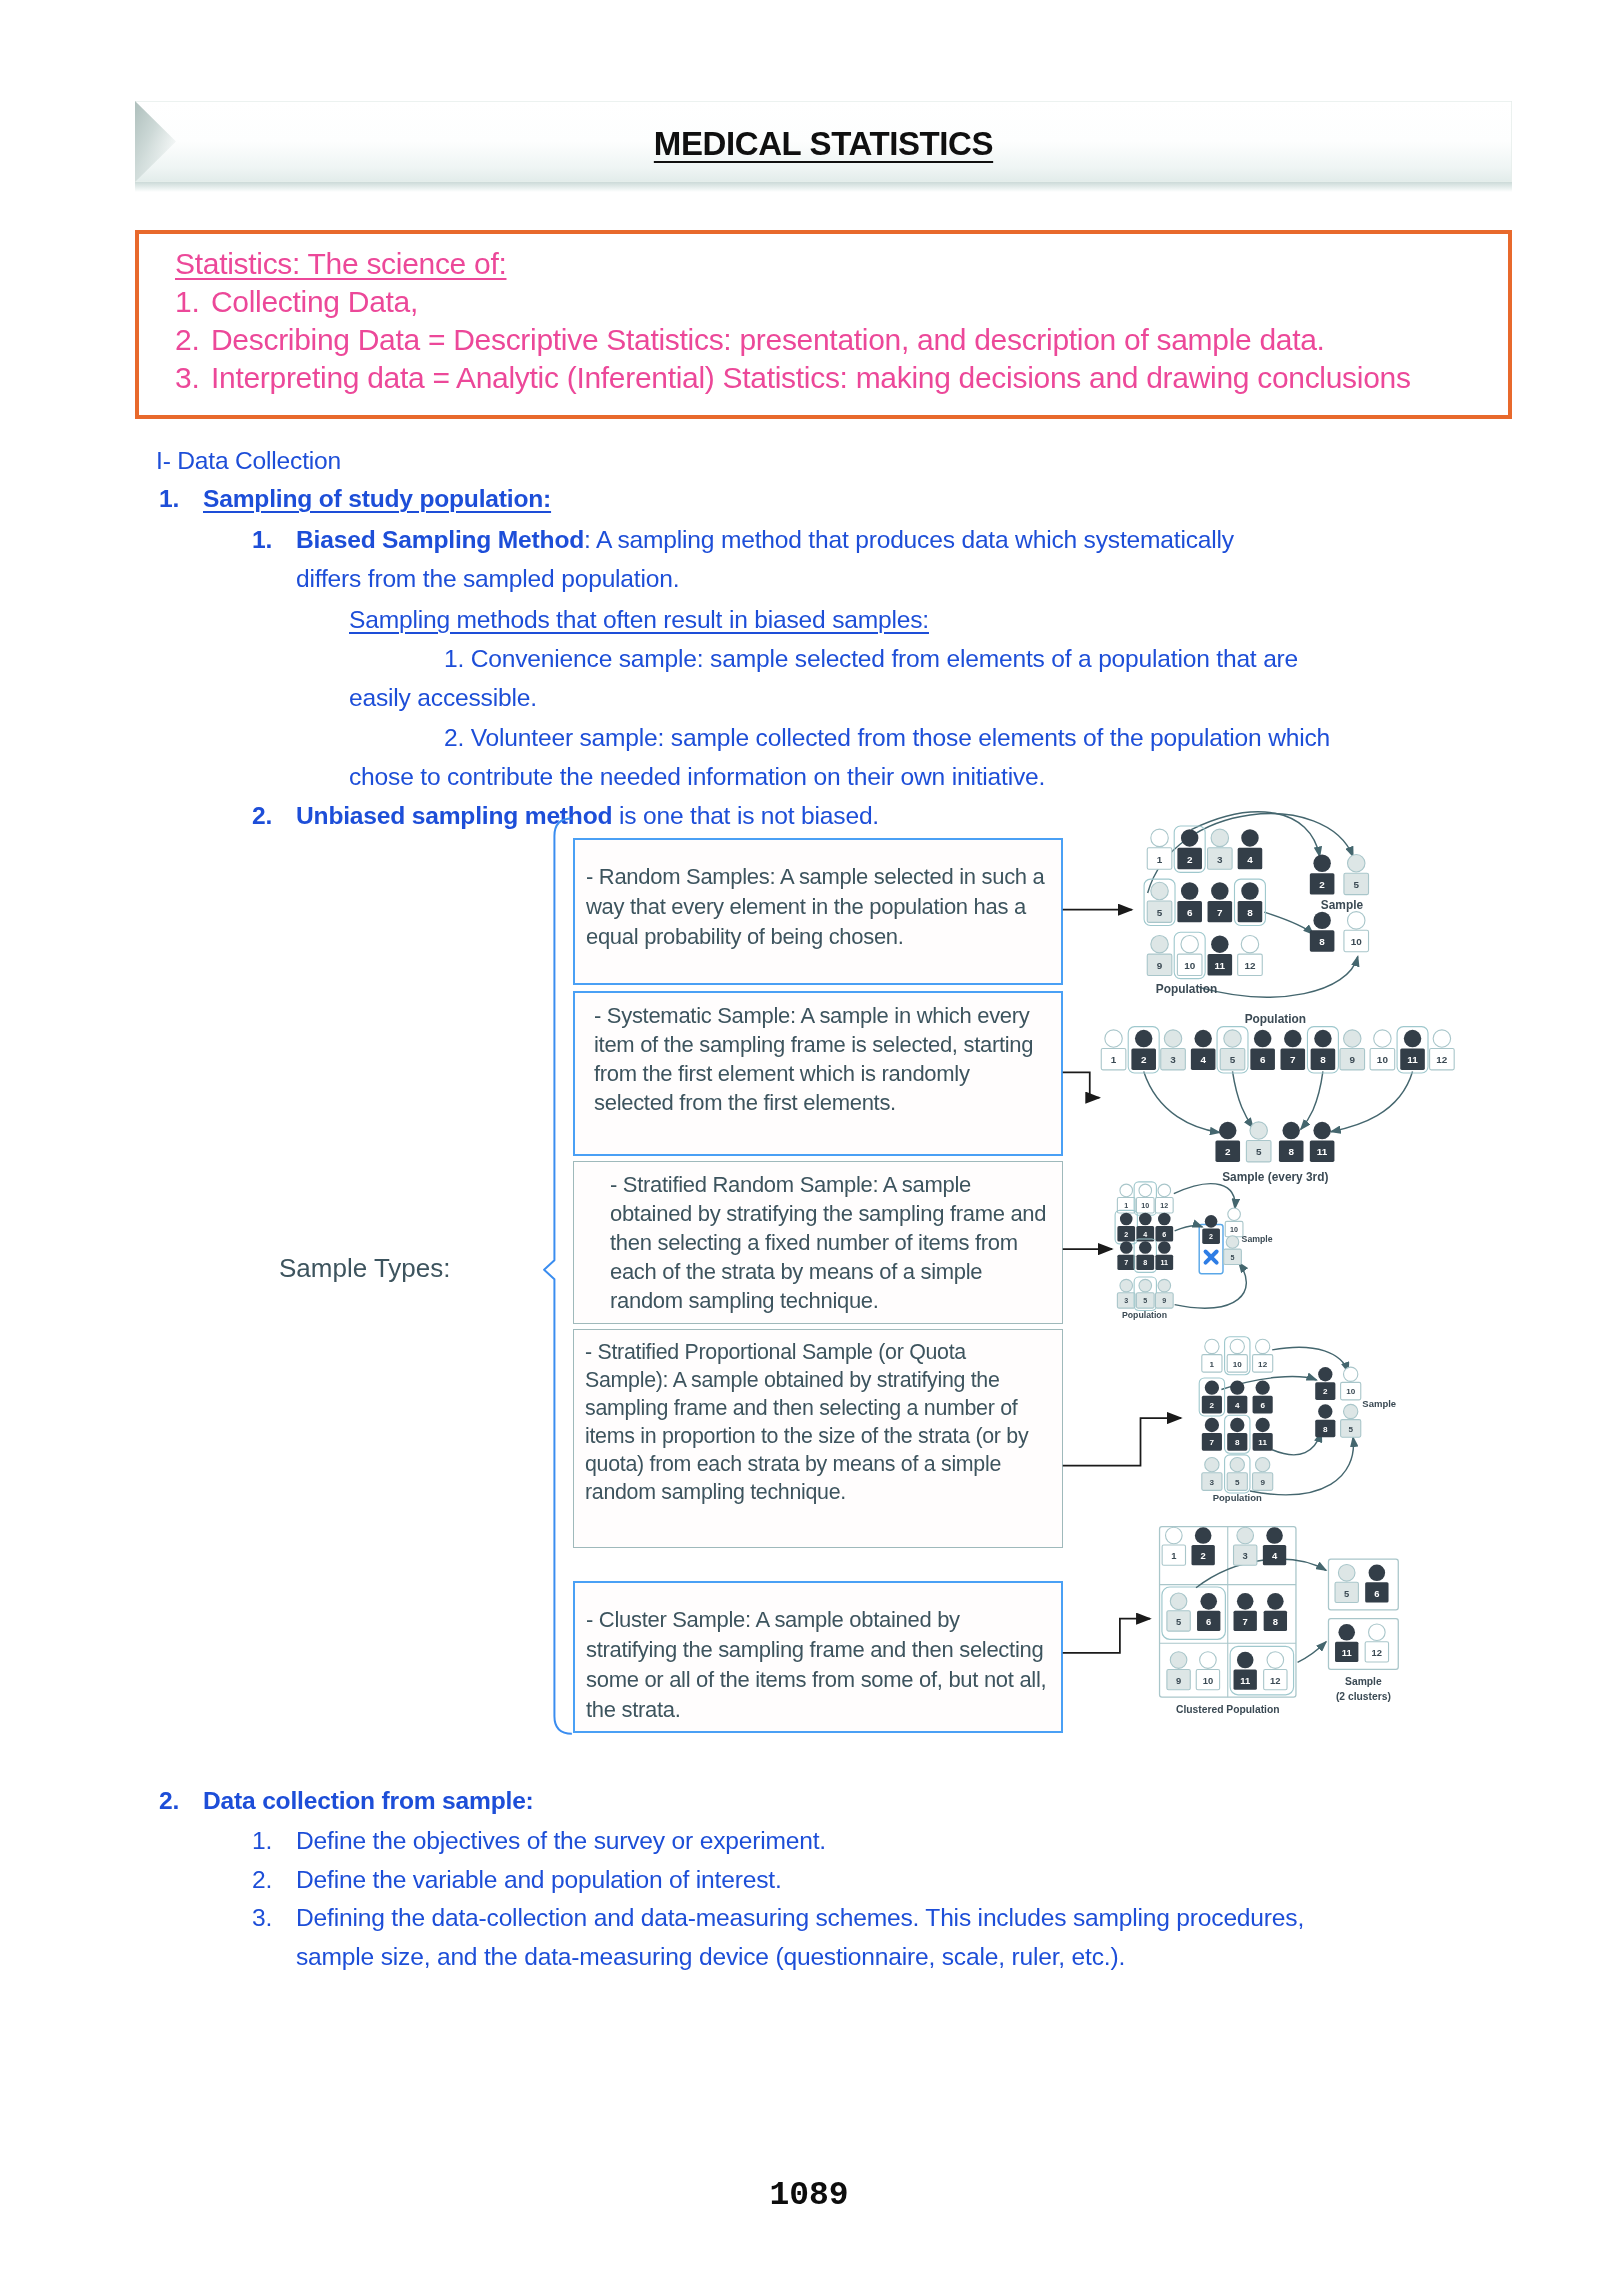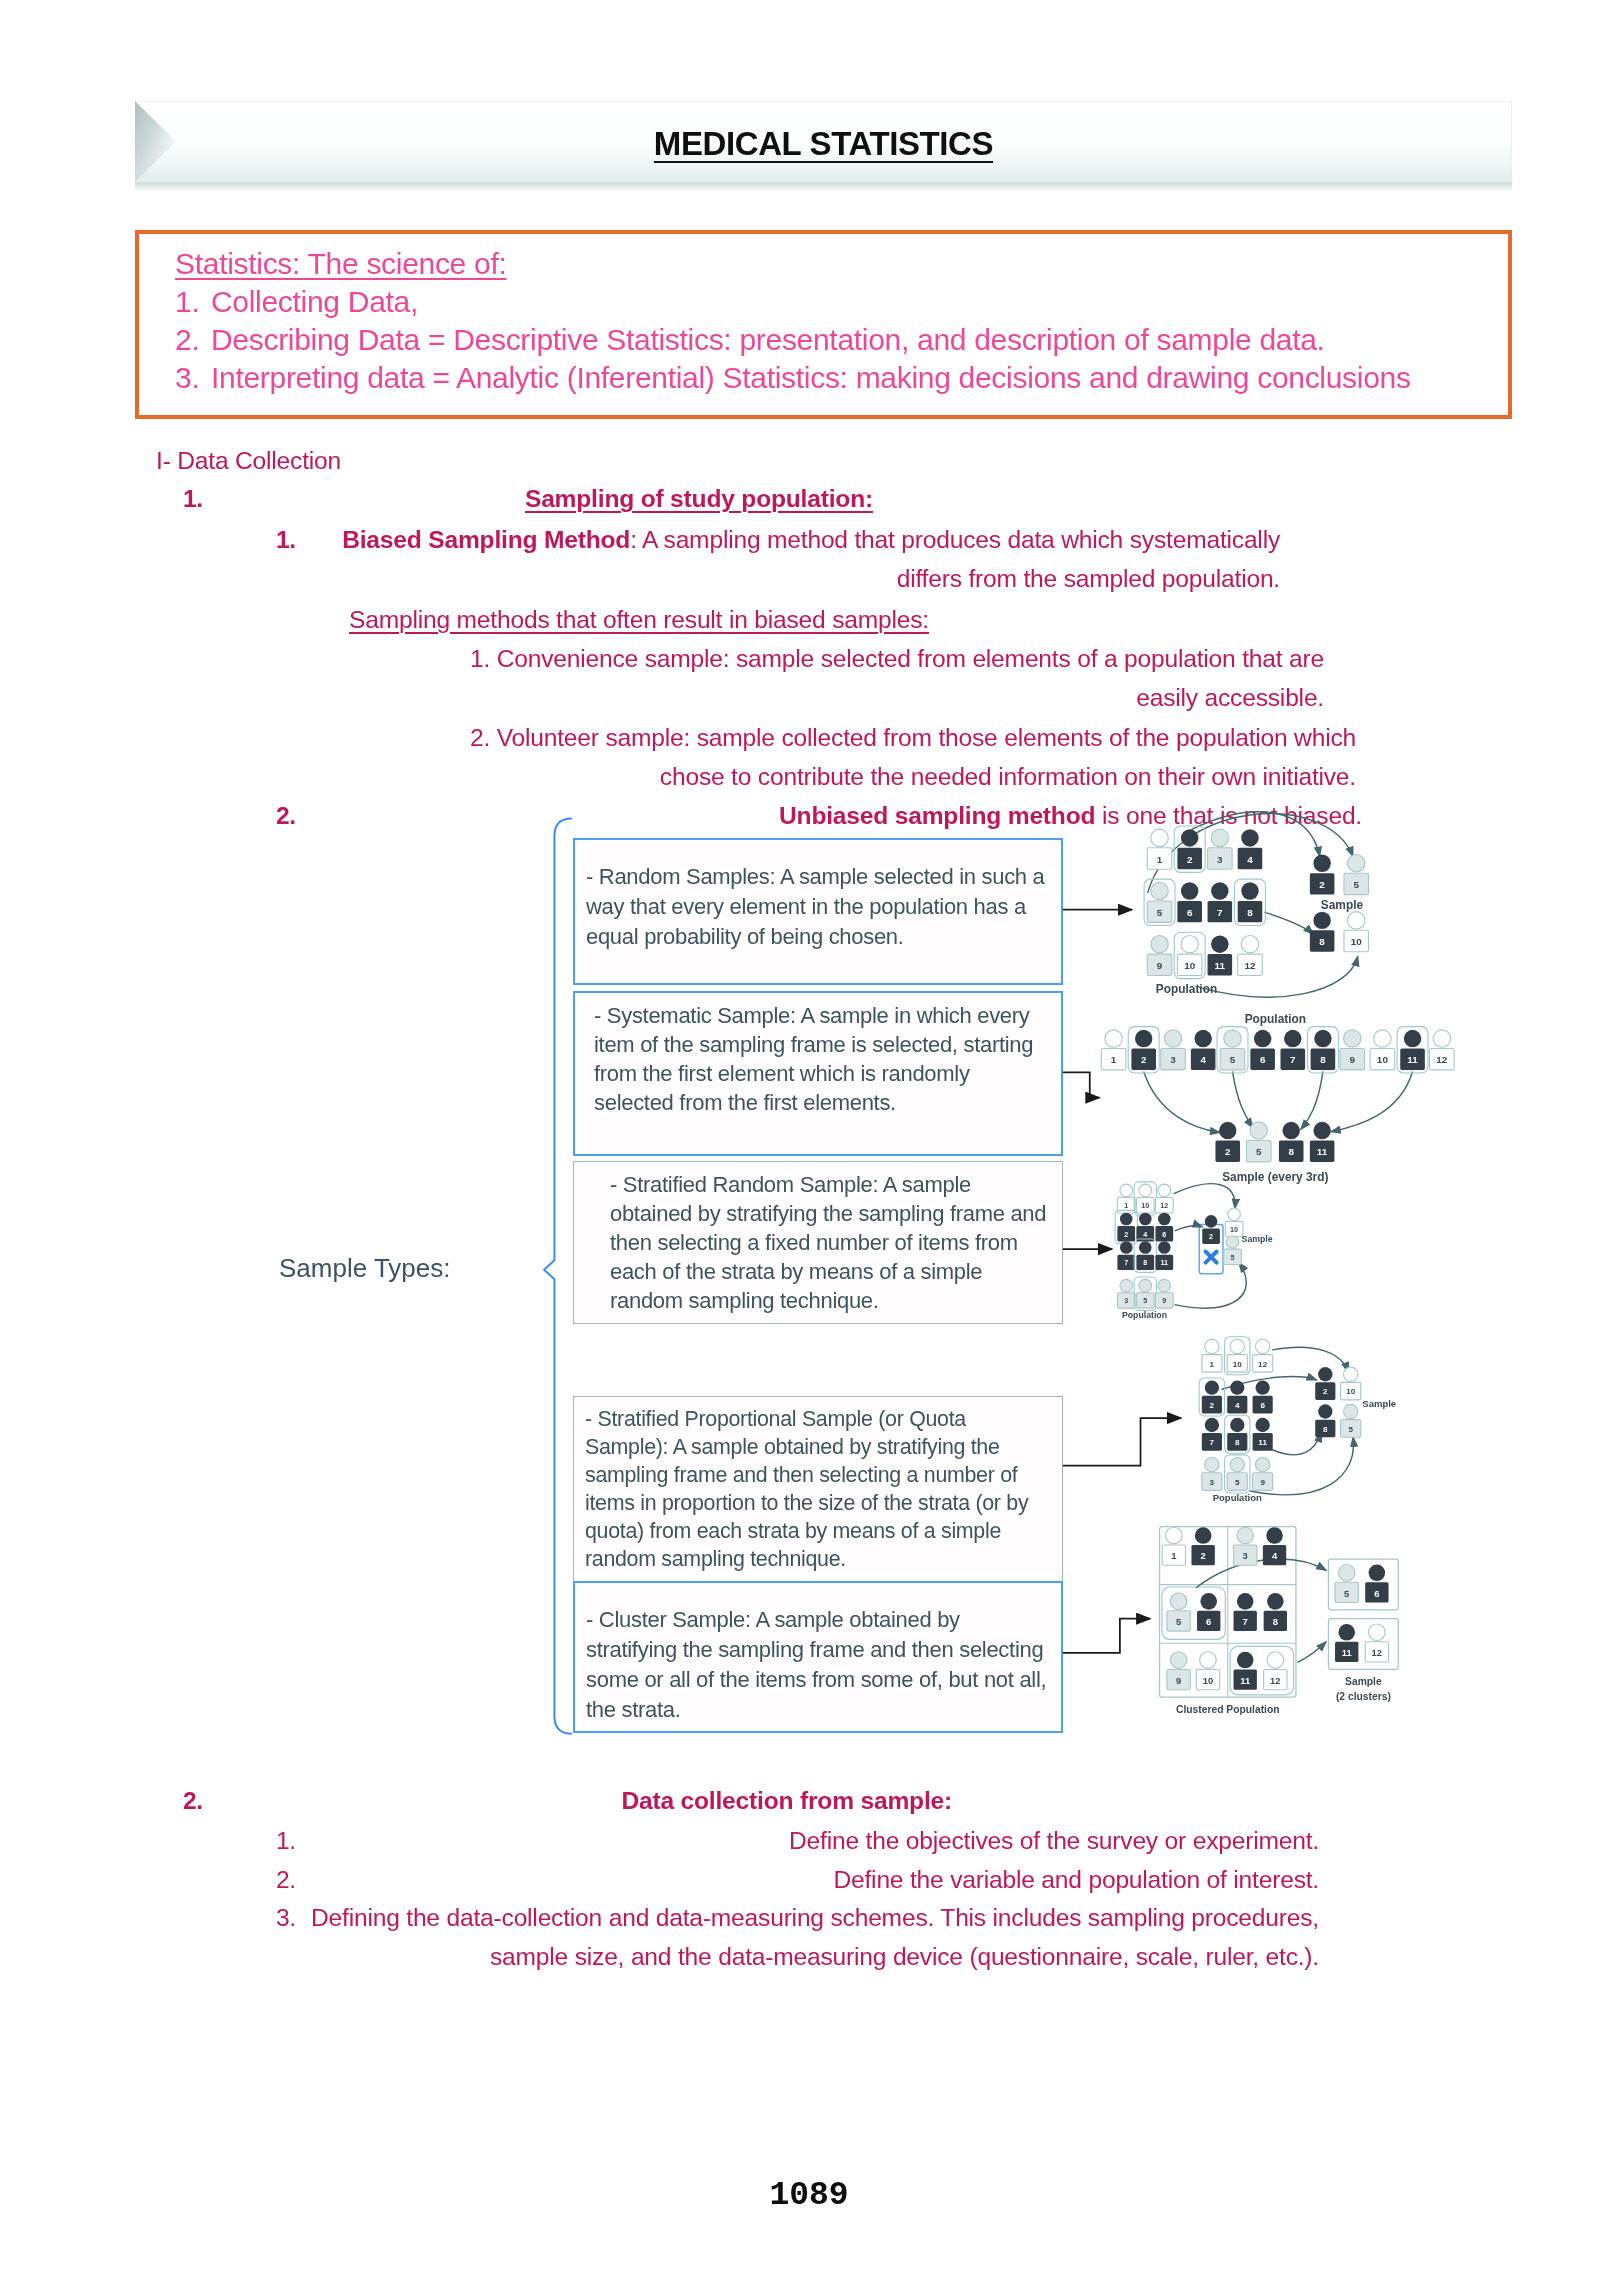--- a/index.html
+++ b/index.html
@@ -17,35 +17,35 @@
   .banner h1{margin:0;height:65px;line-height:86px;text-align:center;
           font-size:33px;font-weight:800;letter-spacing:-0.4px;color:#101010;
           text-decoration:underline;text-decoration-thickness:2.4px;text-underline-offset:5.6px;}
   
   .orange-box{position:absolute;left:135px;top:230px;width:1377px;height:189px;
           box-sizing:border-box;border:4px solid #e8692c;padding:11px 36px;color:#ec4899;
           font-size:30px;letter-spacing:-0.3px;line-height:38px;}
   .orange-box .head{text-decoration:underline;text-decoration-thickness:2px;text-underline-offset:4px;}
   .orow{display:grid;grid-template-columns:36px 1fr;}
   
-  .t{color:#be185d;font-size:24.6px;letter-spacing:-0.2px;line-height:39px;text-align:right;}
+  .t{color:#1d4ed8;font-size:24.6px;letter-spacing:-0.2px;line-height:39px;}
   .abs{position:absolute;}
   .li{display:grid;grid-template-columns:44px 1fr;}
   .b{font-weight:700;}
   .u{text-decoration:underline;text-decoration-thickness:2px;text-underline-offset:4px;}
   .hang{text-indent:95px;}
   
   .sbox{position:absolute;left:573px;width:490px;box-sizing:border-box;background:#fffdfd;
         color:#3d545e;font-size:22px;letter-spacing:-0.3px;line-height:29px;padding:8px 11px;}
   .sbox.blue{border:2.4px solid #4aa0f5;}
   .sbox.gray{border:1.6px solid #9fb9bb;}
   #box-random{top:838px;height:147px;line-height:30px;padding-top:22px;}
   #box-systematic{top:991px;height:165px;padding-left:19px;}
   #box-stratified-random{top:1161px;height:163px;padding-left:36px;}
-  #box-stratified-proportional{top:1396px;height:219px;line-height:28px;font-size:21.4px;}
+  #box-stratified-proportional{top:1329px;height:219px;line-height:28px;font-size:21.4px;}
   #box-cluster{top:1581px;height:152px;line-height:30px;padding-top:22px;}
   .sample-types-label{position:absolute;left:279px;top:1253px;color:#3d545e;font-size:26px;}
   
   #diagram-svg{position:absolute;left:0;top:0;width:1618px;height:2273px;}
   #diagram-svg text{font-family:"Liberation Sans",sans-serif;}
   
   .page-number{position:absolute;left:0;top:2177px;width:100%;text-align:center;
         font-size:33px;font-weight:700;color:#0d0d0d;font-family:Liberation Mono, monospace;}
 </style>
 </head>

